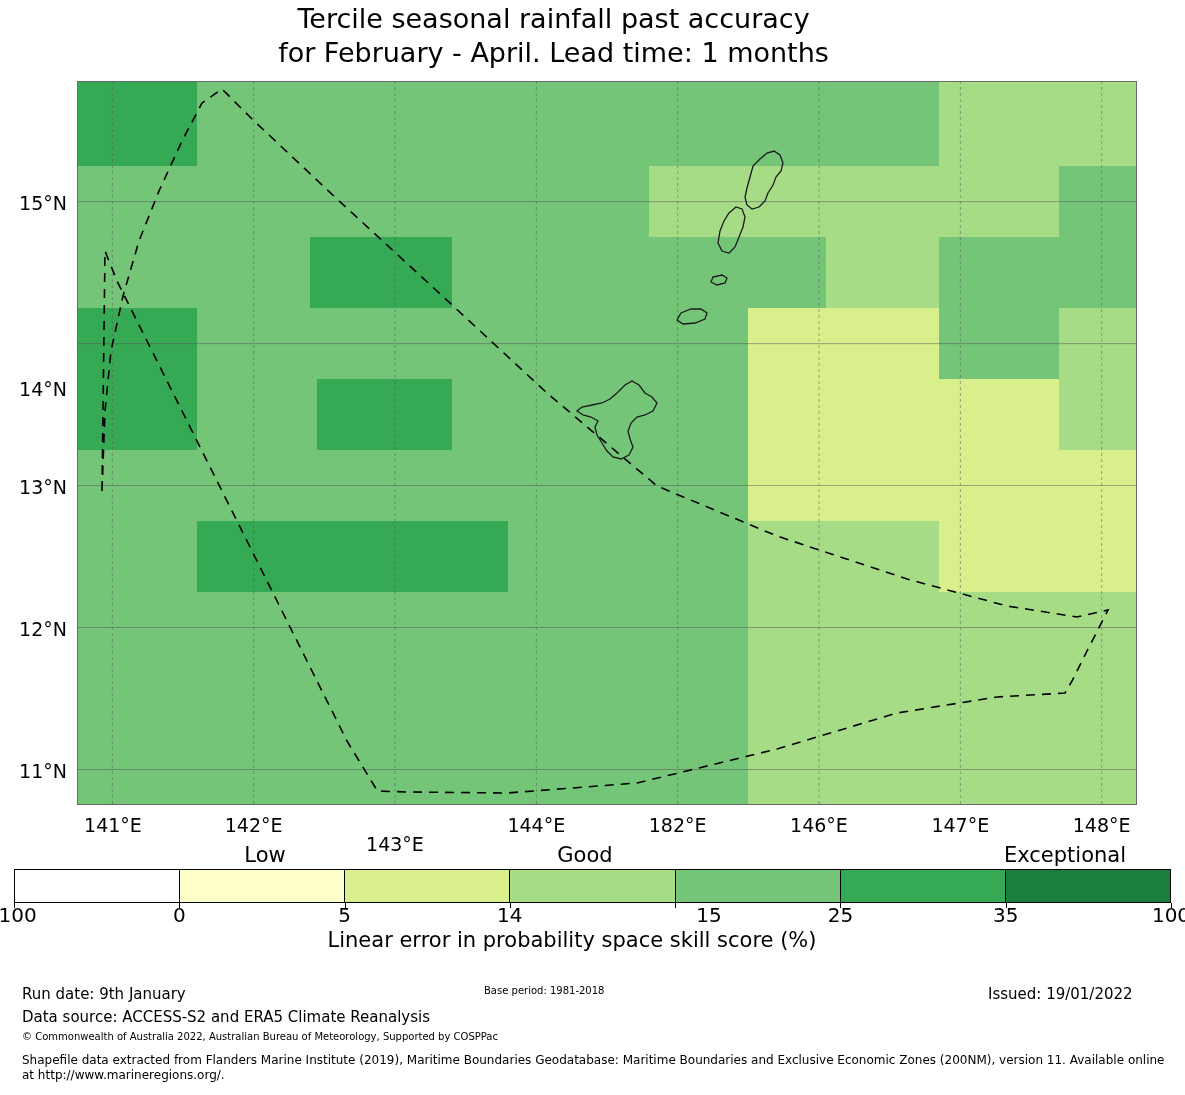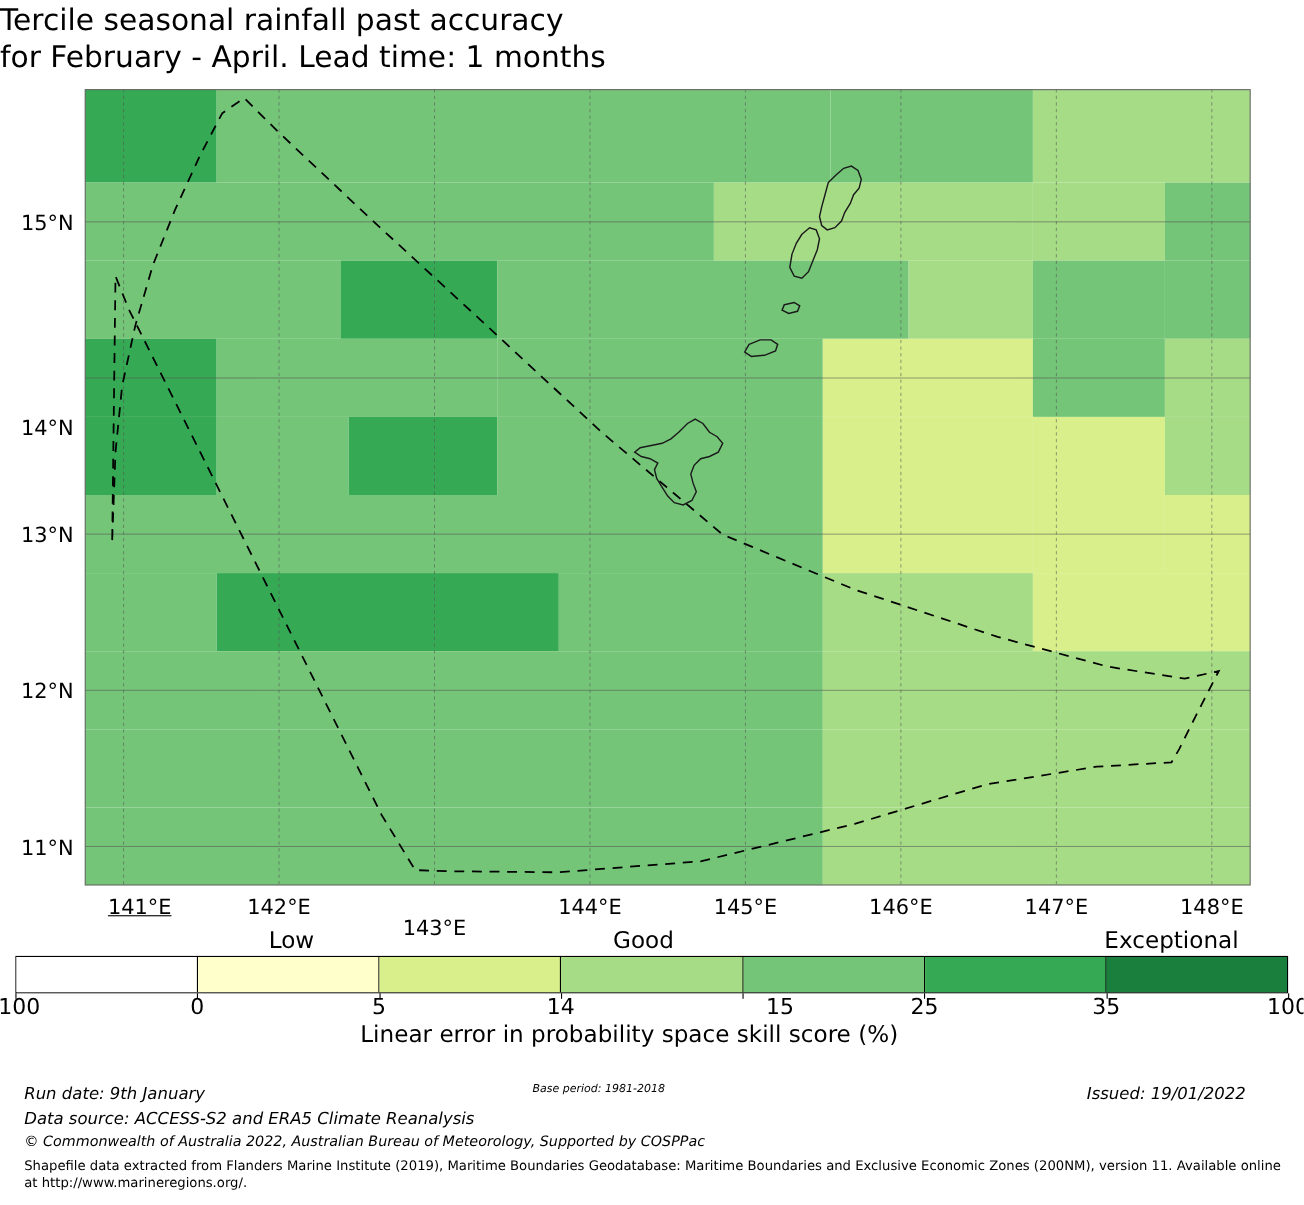--- a/index.html
+++ b/index.html
@@ -1,21 +1,21 @@
 <!DOCTYPE html>
 <html><head>
 <meta charset="utf-8">
 <style>
   html,body{margin:0;padding:0;background:#fff;}
   body{width:1185px;height:1095px;position:relative;
        font-family:"DejaVu Sans","Liberation Sans",sans-serif;color:#000;
        overflow:hidden;}
 
-  #title{position:absolute;left:0;top:2px;width:1073px;
-         font-size:27px;line-height:34px;white-space:pre-line;}
+  #title{position:absolute;left:0;top:2px;width:1073px;text-align:center;
+         font-size:27px;line-height:34px;white-space:pre-line;padding-left:17px;}
 
   
   #plot{position:absolute;left:77px;top:81px;width:1060px;height:724px;
         background:#fff;overflow:hidden;}
   #cells{position:absolute;inset:0;}
   .cell{position:absolute;}
   #gridlines{position:absolute;inset:0;pointer-events:none;}
   #vectors{position:absolute;inset:0;}
   #frame{position:absolute;left:77px;top:81px;width:1060px;height:724px;
          border:1px solid #6b6b6b;box-sizing:border-box;pointer-events:none;}
@@ -32,26 +32,26 @@
   #cbar div{flex:1 1 0;}
   .cbqual{position:absolute;top:843px;font-size:21px;transform:translateX(-50%);
           white-space:nowrap;}
   .cbtick{position:absolute;top:903px;font-size:20px;transform:translateX(-50%);
           white-space:nowrap;}
   .cbtickmark{position:absolute;top:903px;width:1px;height:5px;background:#000;}
   #cblabel{position:absolute;left:0;top:928px;width:1144px;text-align:center;
            font-size:21px;}
 
   
-  #footer{position:absolute;left:0;top:985px;width:1185px;font-style:italic;}
+  #footer{position:absolute;left:0;top:985px;width:1185px;}
   .frow{position:relative;height:23px;}
   .fleft{position:absolute;left:22px;font-size:15px;white-space:nowrap;}
   .fmid{position:absolute;left:484px;font-size:10px;white-space:nowrap;}
   .fright{position:absolute;left:988px;font-size:15px;white-space:nowrap;}
-  .fsmall{position:absolute;left:22px;font-size:13px;white-space:nowrap;}
+  .fsmall{position:absolute;left:22px;font-size:10px;white-space:nowrap;}
   #shapefile{position:absolute;left:22px;top:1053px;width:1150px;
              font-size:12px;line-height:15px;}
 </style>
 </head>
 <body>
 
 <div id="title">Tercile seasonal rainfall past accuracy
 for February - April. Lead time: 1 months</div>
 
 <div id="plot">
@@ -146,25 +146,25 @@
 <div id="frame"></div>
 
 <div id="yticks">
     <div class="ytick" style="top: 201.667px; text-align: center;">15°N</div>
     <div class="ytick" style="top: 343.627px; margin-top: 44px;">14°N</div>
     <div class="ytick" style="top: 485.588px;">13°N</div>
     <div class="ytick" style="top: 627.549px;">12°N</div>
     <div class="ytick" style="top: 769.51px;">11°N</div>
   </div>
 <div id="xticks">
-    <div class="xtick" style="left: 127px; text-decoration: underline;">141°E</div>
+    <div class="xtick" style="left: 113px;">141°E</div>
     <div class="xtick" style="left: 253.667px;">142°E</div>
     <div class="xtick" style="left: 395px; margin-top: 19px;">143°E</div>
     <div class="xtick" style="left: 536.333px;">144°E</div>
-    <div class="xtick" style="left: 677.667px;">145°E</div>
+    <div class="xtick" style="left: 677.667px;">182°E</div>
     <div class="xtick" style="left: 819px;">146°E</div>
     <div class="xtick" style="left: 960.333px;">147°E</div>
     <div class="xtick" style="left: 1101.67px;">148°E</div>
   </div>
 
 <div id="cbwrap">
   <div id="cbar">
       <div style="background: rgb(255, 255, 255); border-right: 1px solid rgb(0, 0, 0);"></div>
       <div style="background: rgb(255, 255, 204); border-right: 1px solid rgb(0, 0, 0);"></div>
       <div style="background: rgb(217, 239, 139); border-right: 1px solid rgb(0, 0, 0);"></div>

